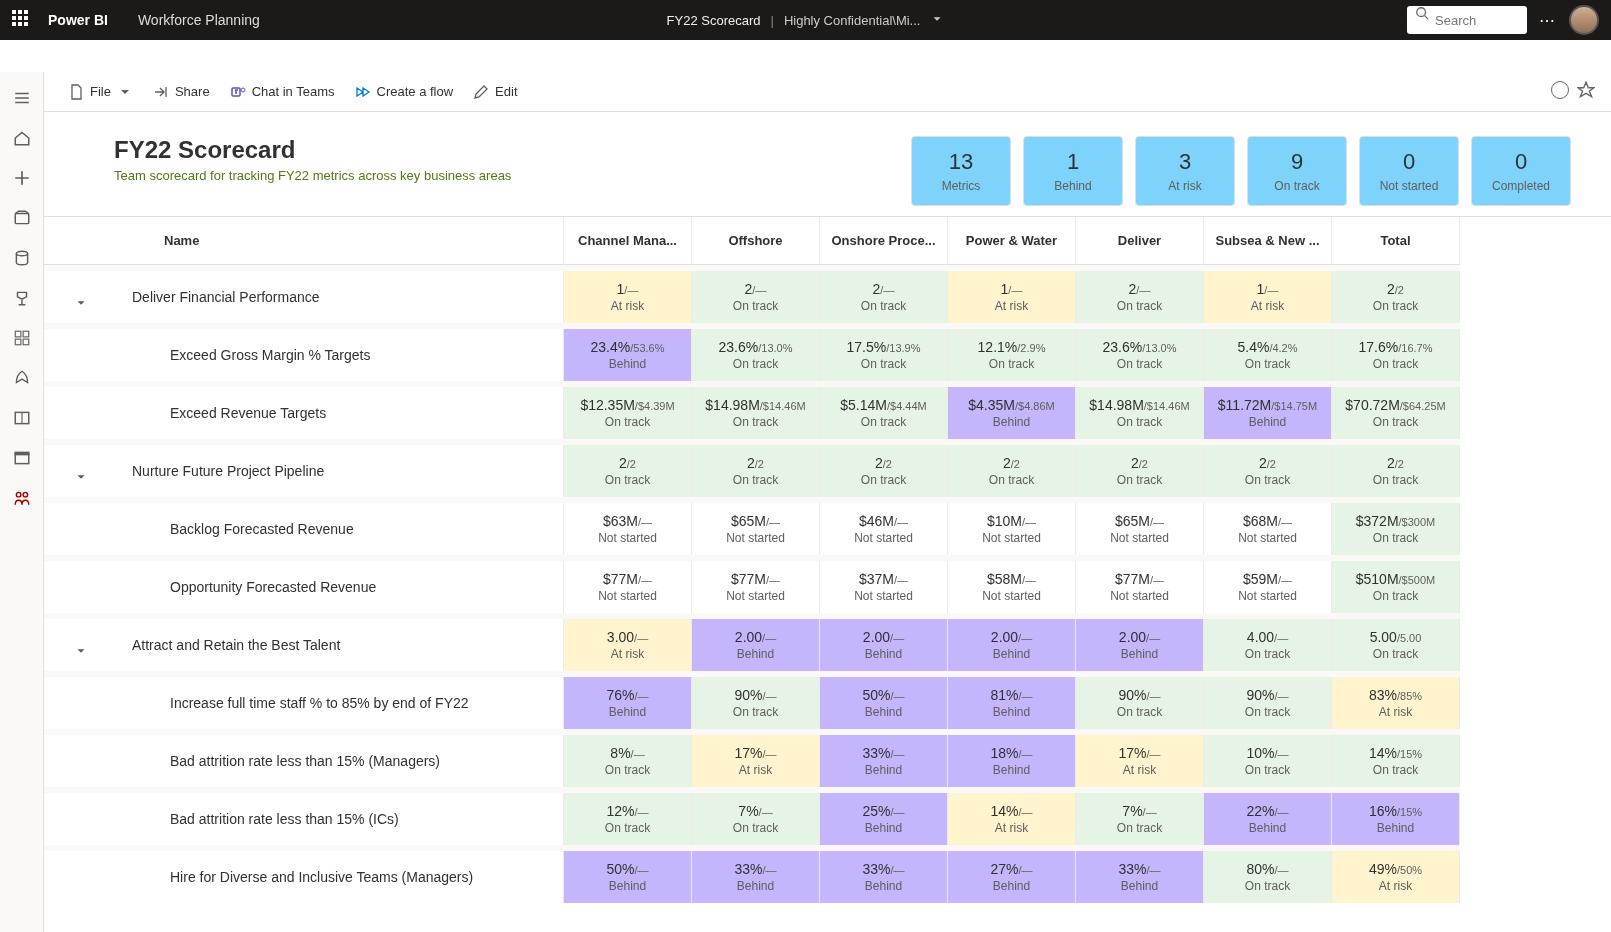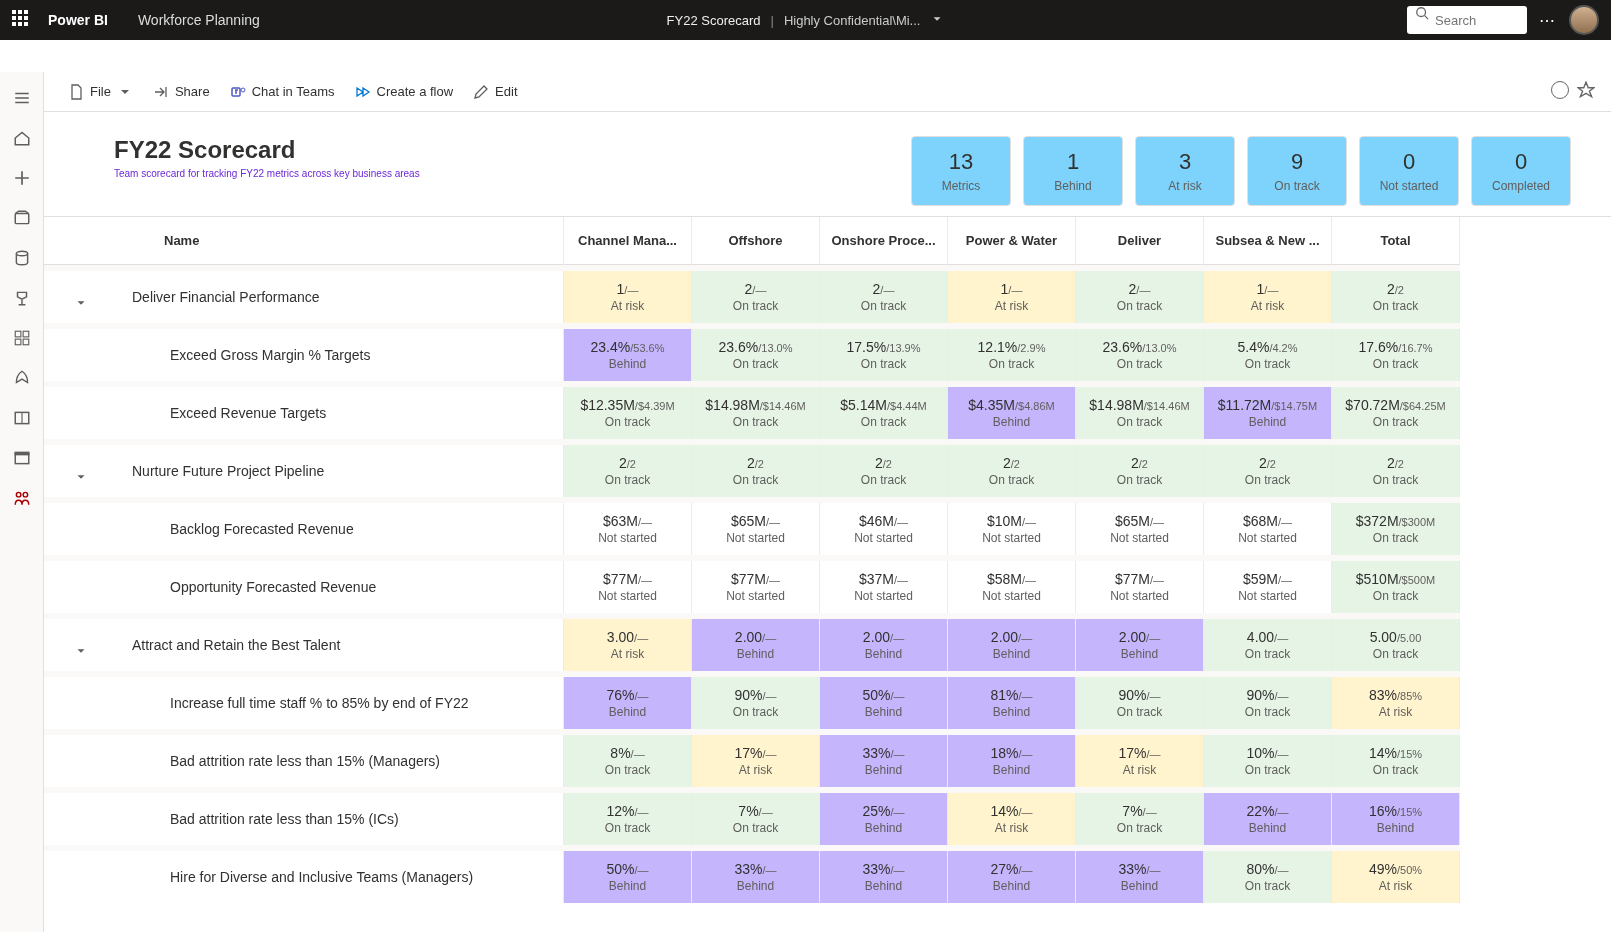--- a/index.html
+++ b/index.html
@@ -28,21 +28,21 @@
 
 .toolbar { height: 40px; border-bottom: 1px solid #e1dfdd; display: flex; align-items: center; padding: 0 16px; gap: 4px; background:#fff; }
 .tbtn { display: flex; align-items: center; gap: 6px; padding: 4px 8px; cursor: pointer; border-radius: 3px; font-size:13px; color:#323130;}
 .tbtn svg { width:16px; height:16px; color:#605e5c;}
 .tb-right { margin-left: auto; display: flex; gap: 8px; }
 .tb-right .circ { width:18px; height:18px; border:1.5px solid #666; border-radius:50%; cursor:pointer;}
 .tb-right .star svg { width:18px; height:18px; color:#666; cursor:pointer;}
 
 .header-area { padding: 24px 40px 10px 70px; display: flex; justify-content: space-between; align-items: flex-start; }
 .h-left h1 { font-size: 24px; font-weight: 600; margin-bottom: 4px; }
-.h-left .sub { color: #6d28d9; font-size: 10px; }
+.h-left .sub { color: #4d7c0f; font-size: 13px; }
 .kpis { display: flex; gap: 12px; }
 .kpi { border: 1px solid #e1dfdd; border-radius: 4px; width: 100px; padding: 12px 8px; text-align: center; background:#7dd3fc;}
 .kpi .num { font-size: 22px; font-weight: 400; }
 .kpi .lbl { font-size: 12px; color: #605e5c; margin-top: 4px; }
 
 .view-row { display: flex; justify-content: flex-end; padding: 8px 40px 10px 70px; gap: 20px; align-items: center; }
 .vbtn { display: flex; align-items:center; gap:6px; cursor:pointer; font-size:13px; color:#323130;}
 .vbtn svg{width:16px;height:16px;}
 
 .table-wrap { flex:1; overflow:auto; padding: 0 0 0 0; border-top:1px solid #e1dfdd;}

